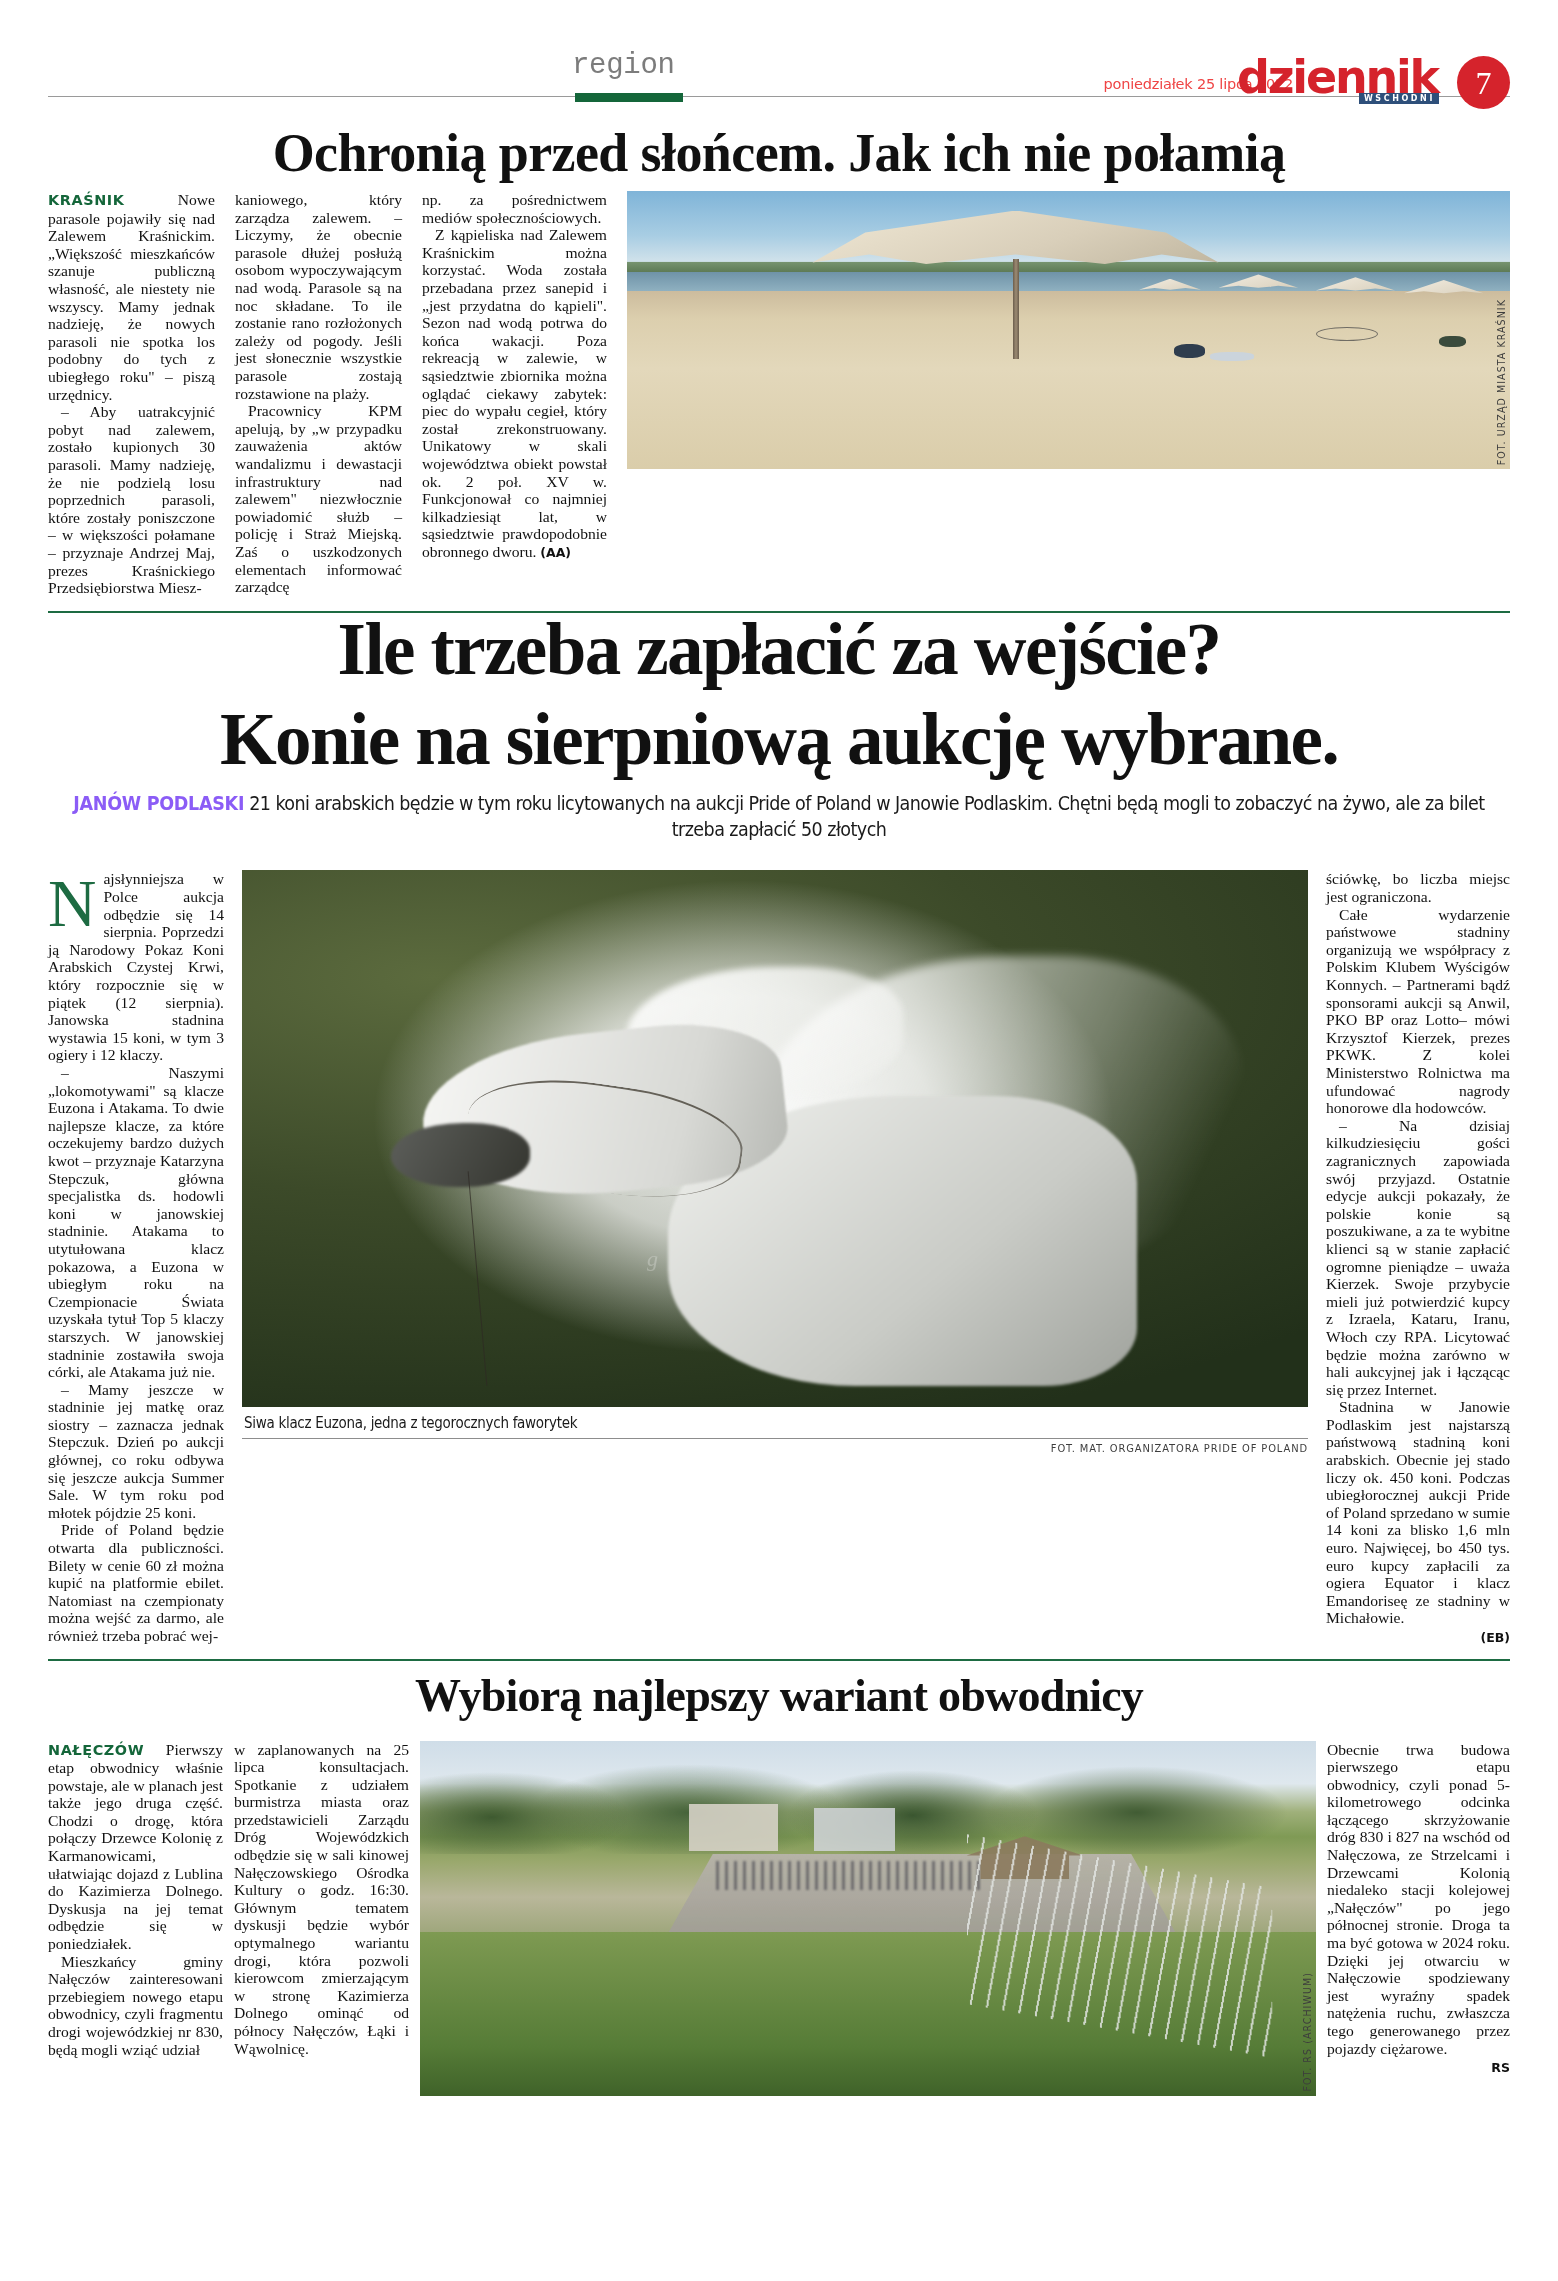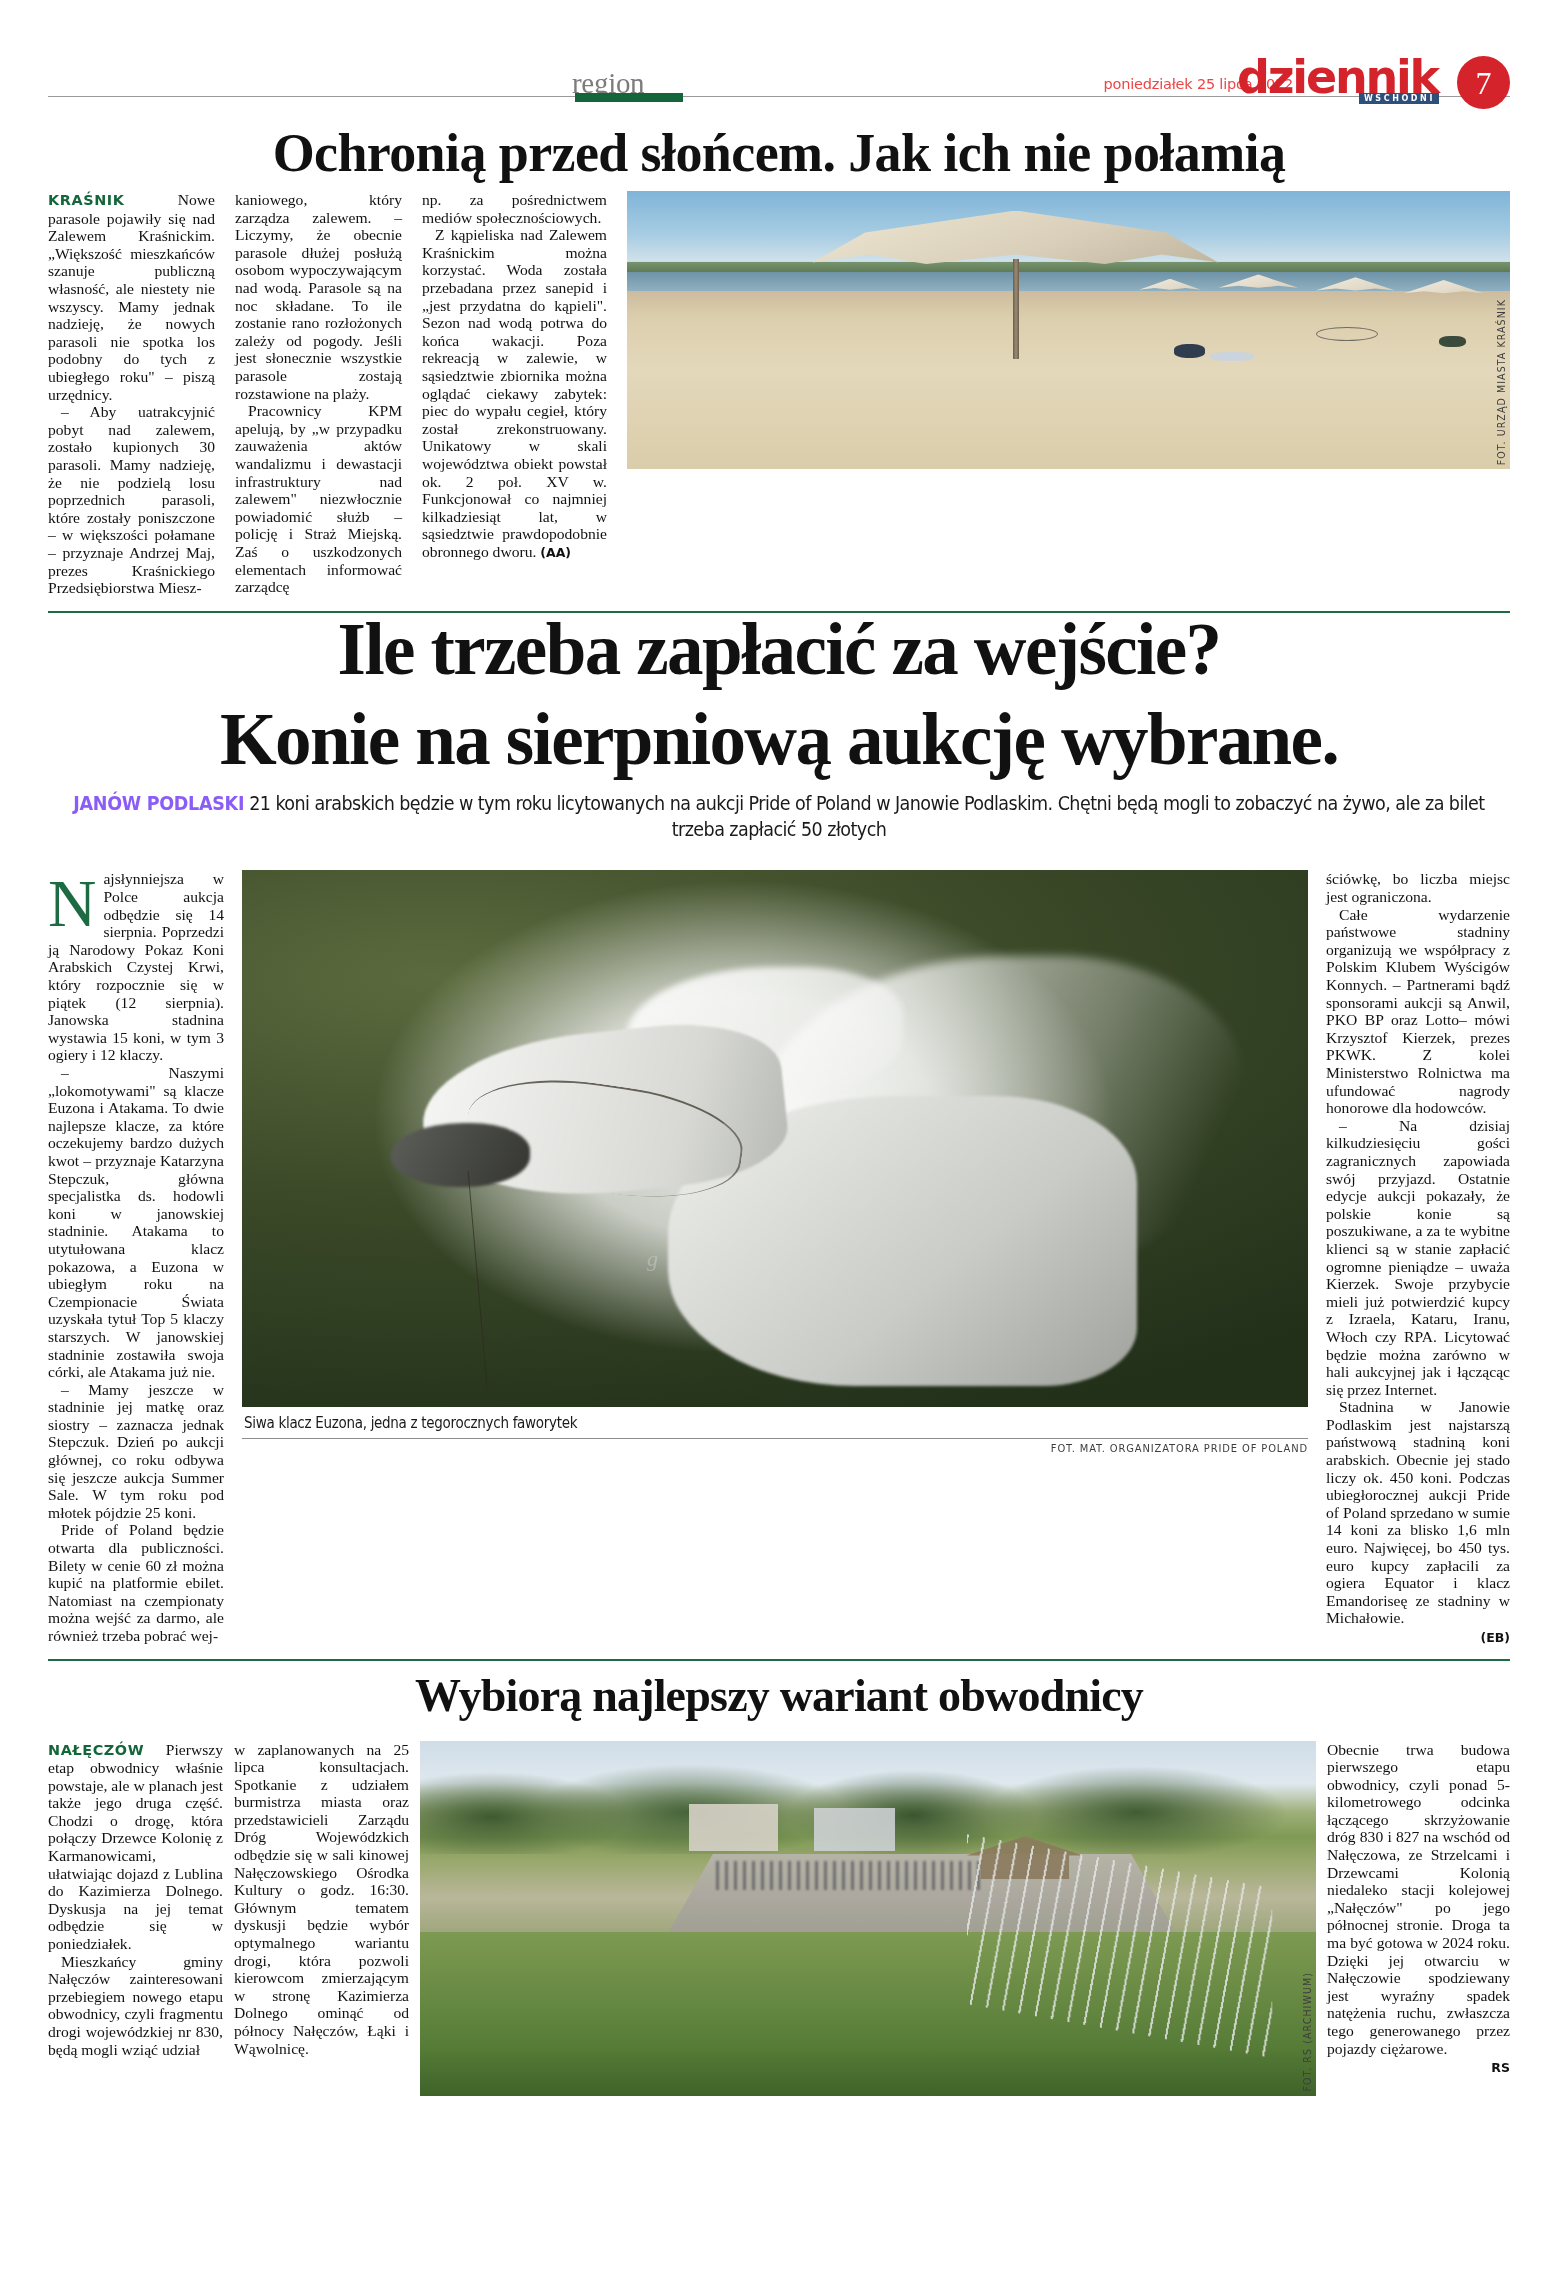--- a/index.html
+++ b/index.html
@@ -13,22 +13,22 @@
   }
   .page { position: relative; width:1558px; height:2281px; padding: 0 48px; }
 
   
   .masthead { position:relative; height: 112px; }
   .masthead-rule {
     position:absolute; left:0; right:0; top:96px;
     border-top:1px solid #9a9a9a;
   }
   .section-label {
-    position:absolute; left:524px; top:67px;
-    font-family:Liberation Serif, serif;
+    position:absolute; left:524px; top:49px;
+    font-family:Liberation Mono, monospace;
     font-size:29px; color:#7c7c7c; letter-spacing:-0.3px;
     font-weight:400;
   }
   .section-underline {
     position:absolute; left:527px; top:93px; width:108px; height:9px;
     background:#14663a;
   }
   .issue-date {
     position:absolute; right:217px; top:76px;
     font-family:"DejaVu Sans", sans-serif;

